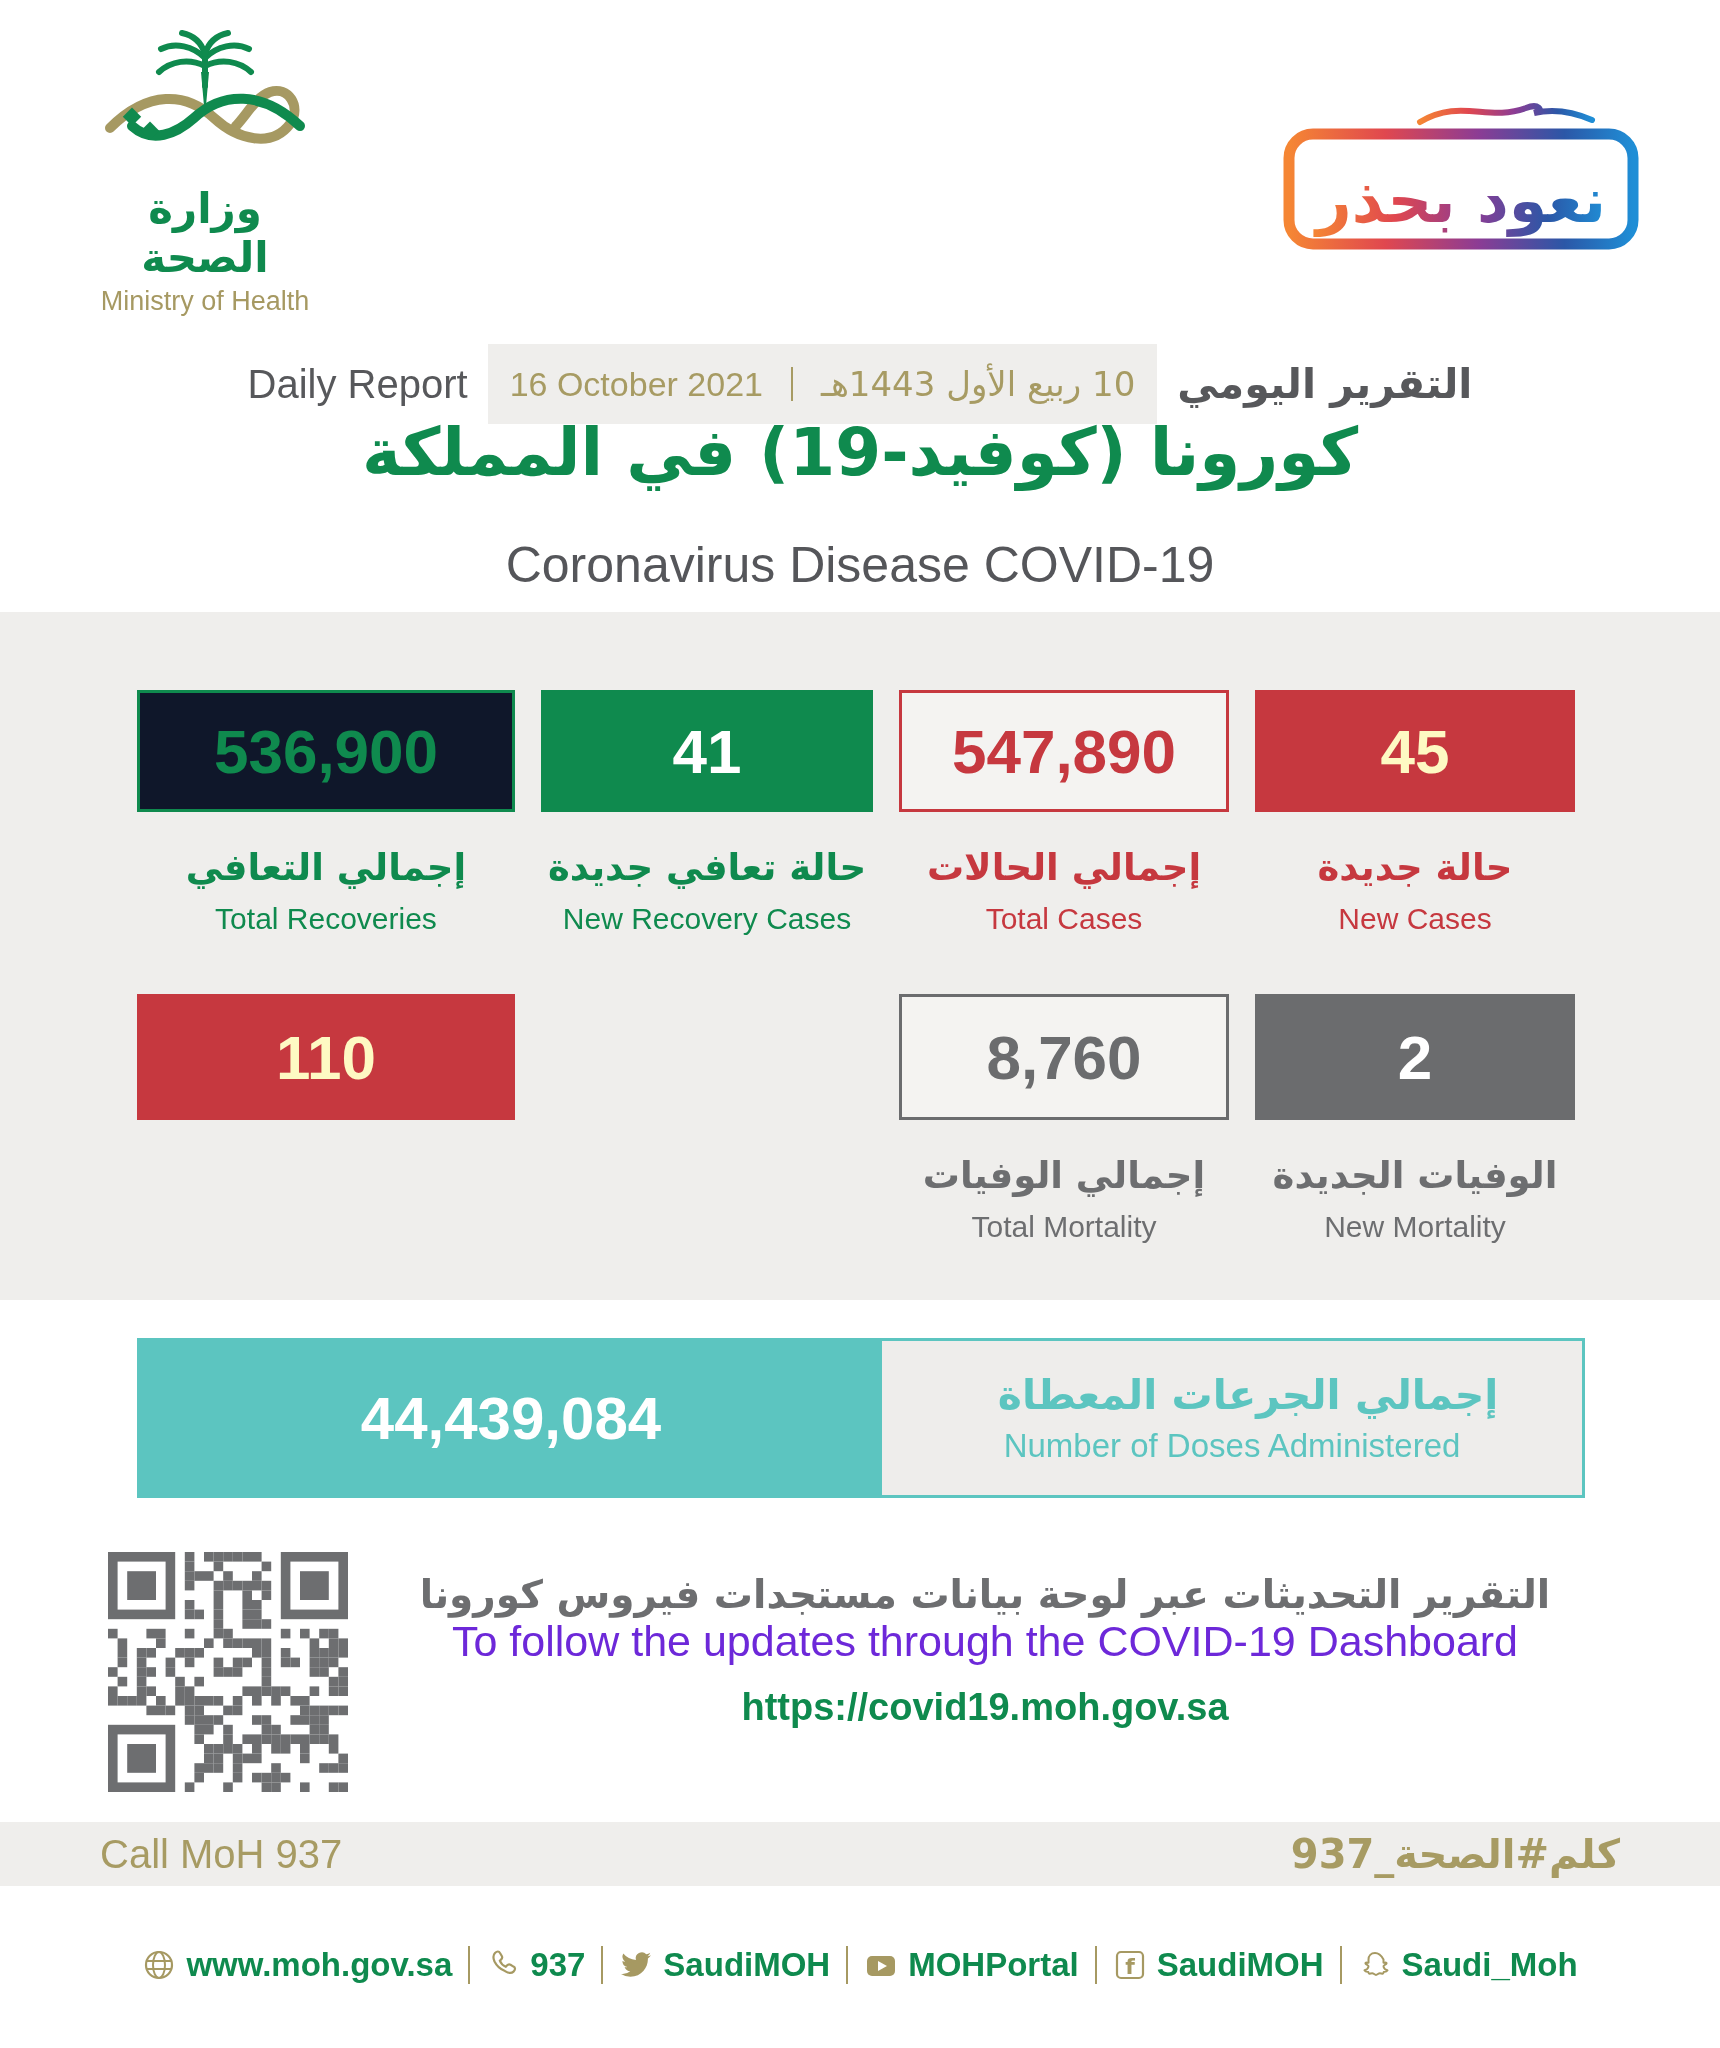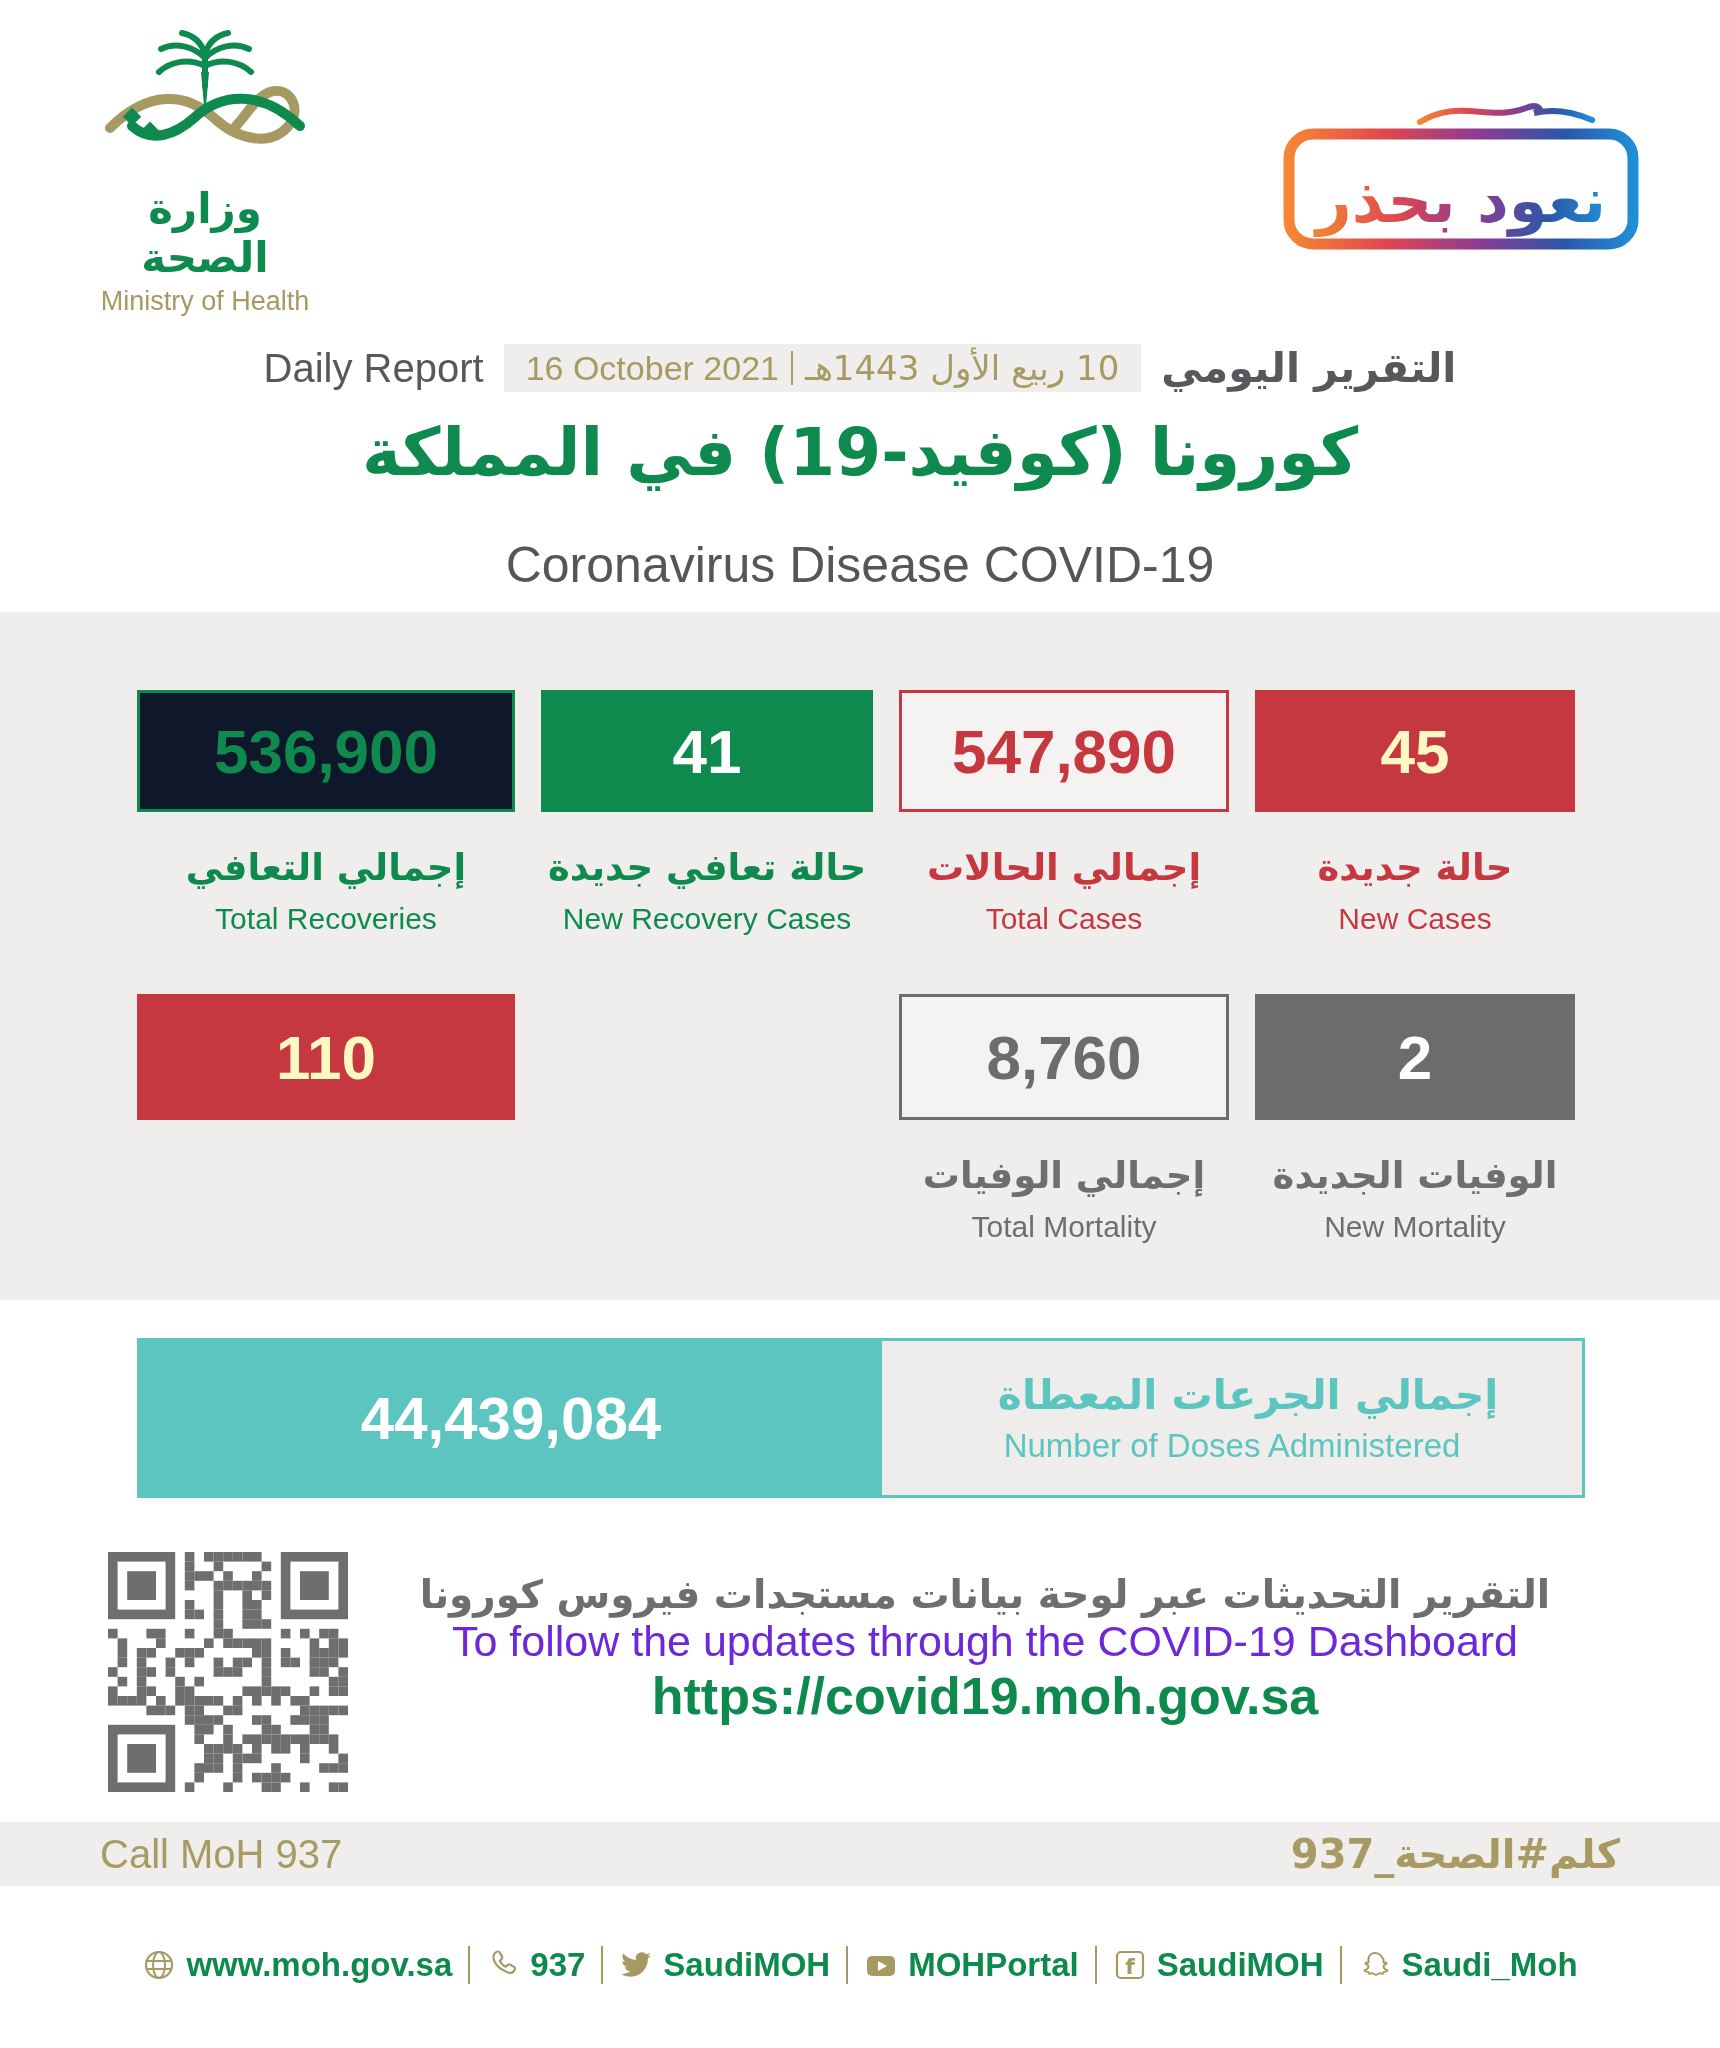--- a/index.html
+++ b/index.html
@@ -11,22 +11,22 @@
   .logo{position:absolute;left:82px;top:28px;width:246px;text-align:center;}
   .logo-art{display:block;margin:0 auto;}
   .logo-ar{color:#0f8a4e;font-size:42px;font-weight:bold;margin-top:6px;}
   .logo-en{color:#a69962;font-size:27px;margin-top:4px;}
 
   .badge{position:absolute;left:1280px;top:92px;}
 
   .report-row{position:absolute;top:344px;left:0;width:1720px;display:flex;
               justify-content:center;align-items:center;gap:20px;}
   .daily-en{font-size:40px;color:#57585b;}
-  .date-box{background:#efeeec;color:#a79b63;font-size:34px;padding:4px 22px;
-            display:flex;align-items:center;gap:12px;}
+  .date-box{background:#efeeec;color:#a79b63;font-size:34px;padding:20px 22px;
+            display:flex;align-items:center;gap:28px;}
   .date-sep{display:inline-block;width:0;height:34px;border-left:2px solid #a79b63;}
   .daily-ar{font-size:41px;font-weight:bold;color:#57585b;}
 
   .title-ar{position:absolute;top:408px;left:0;width:1720px;text-align:center;
             color:#0f8a4e;font-size:66px;font-weight:bold;line-height:1.35;}
   .title-en{position:absolute;top:536px;left:0;width:1720px;text-align:center;
             color:#55565a;font-size:50px;}
 
   
   .stats-section{position:absolute;top:612px;left:0;width:1720px;height:688px;background:#efeeec;}
@@ -60,21 +60,21 @@
   .doses-right{flex:1;background:#eeedeb;color:#5cc5c0;display:flex;flex-direction:column;
                align-items:center;justify-content:center;gap:8px;}
   .doses-right .a{font-size:41px;font-weight:bold;margin-left:32px;}
   .doses-right .b{font-size:33px;}
 
   
   .qr{position:absolute;left:108px;top:1552px;}
   .dash{position:absolute;left:370px;top:1572px;width:1230px;text-align:center;}
   .dash .ar-line{color:#6d6e70;font-size:39px;font-weight:bold;}
   .dash .en-line{color:#6d28d9;font-size:43px;margin-top:0;}
-  .dash .url{color:#0f8a4e;font-size:52px;font-weight:bold;}
+  .dash .url{color:#0f8a4e;font-size:38px;font-weight:bold;margin-top:20px;}
 
   
   .call-band{position:absolute;top:1822px;left:0;width:1720px;height:64px;background:#efeeec;
              display:flex;align-items:center;justify-content:space-between;
              padding:0 100px;box-sizing:border-box;}
   .call-en{color:#a79b63;font-size:40px;}
   .call-ar{color:#a79b63;font-size:40px;font-weight:bold;}
 
   
   .bottom-bar{position:absolute;top:1946px;left:0;width:1720px;display:flex;

